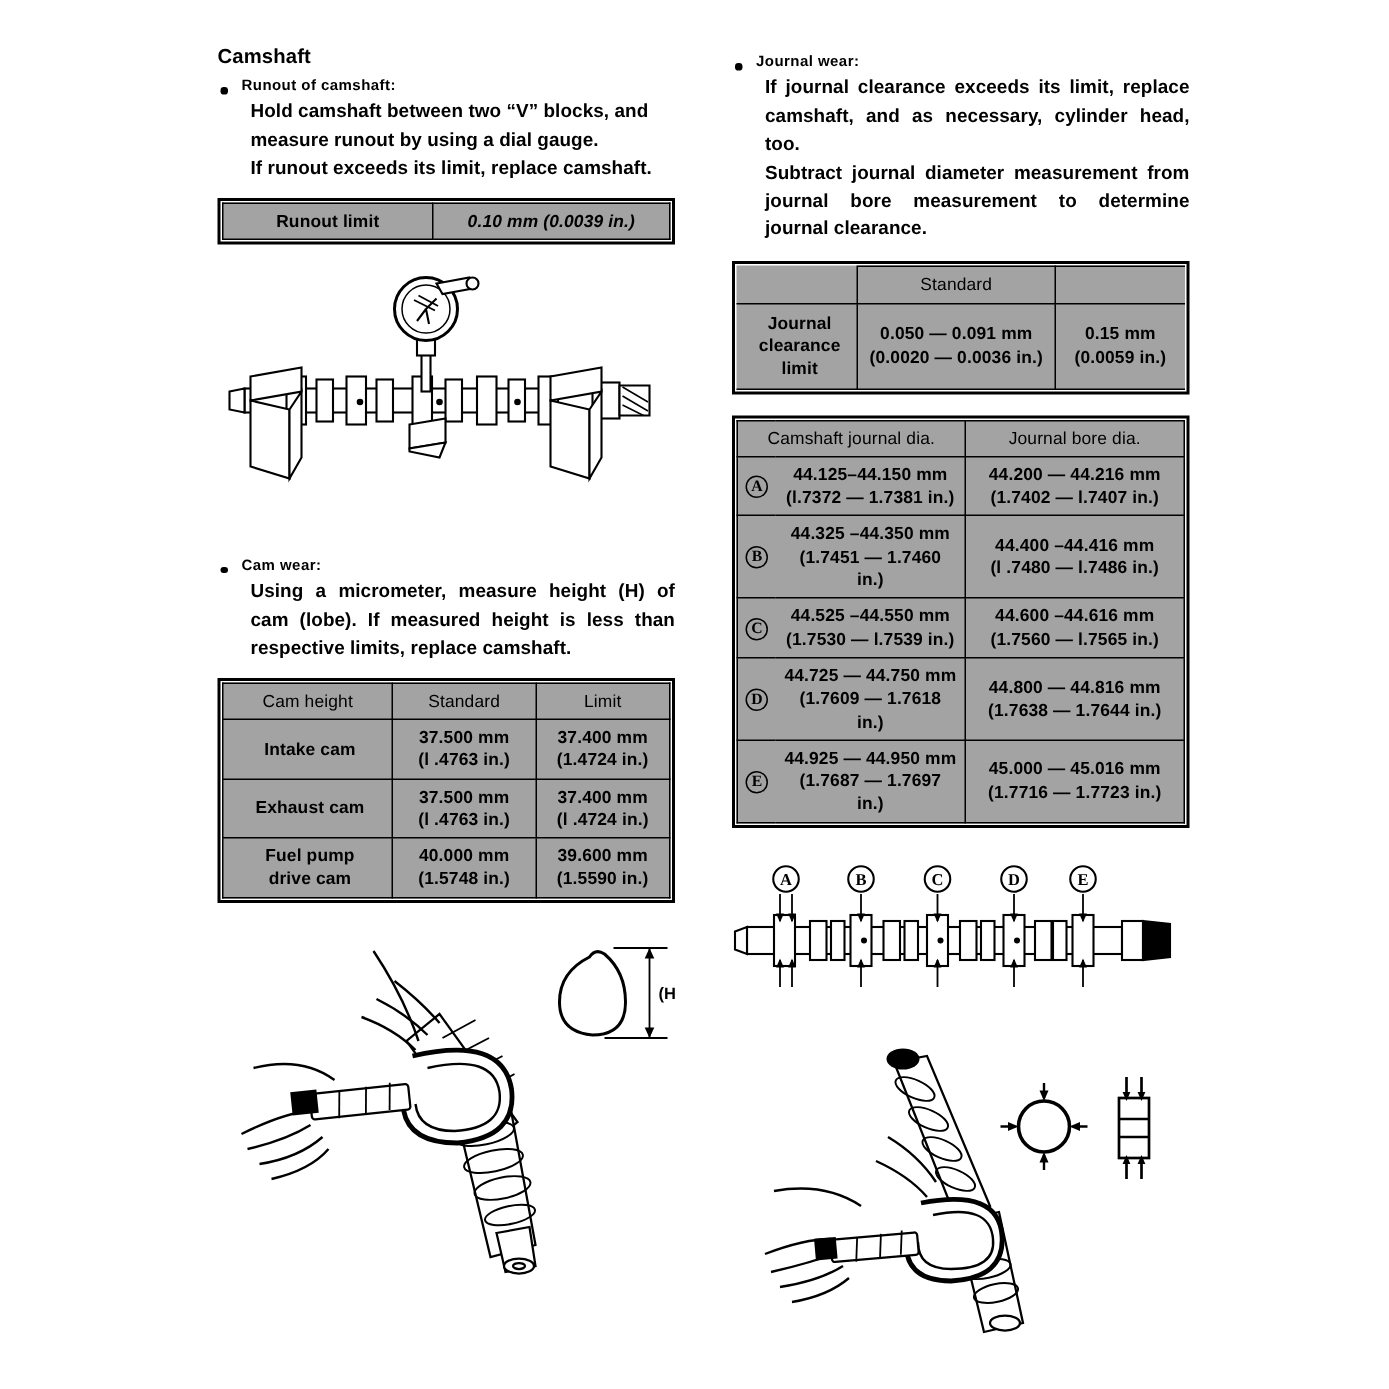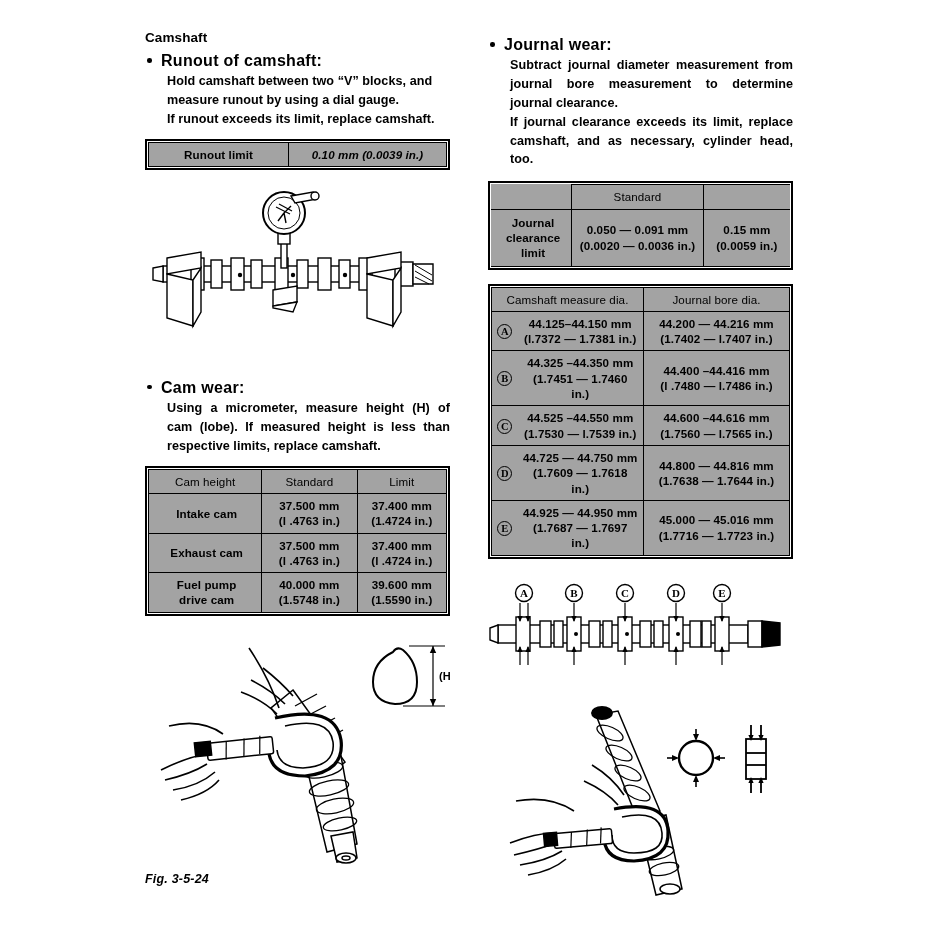--- a/index.html
+++ b/index.html
@@ -43,21 +43,21 @@
   .bullet-dot {
     position: absolute;
     left: 2px;
     top: 6px;
     width: 4.5px;
     height: 4.5px;
     background: #000;
     border-radius: 50%;
   }
   .bullet-head {
-    font-size: 16px;
+    font-size: 10px;
     font-weight: bold;
     letter-spacing: .3px;
     margin-bottom: 2px;
   }
   .body-text {
     font-size: 12.6px;
     font-weight: bold;
     line-height: 1.50;
     letter-spacing: .05px;
     text-align: justify;
@@ -322,31 +322,30 @@
             <line x1="258" y1="76" x2="300" y2="76"></line>
             <line x1="288" y1="16" x2="288" y2="76"></line>
           </g>
           <path d="M288 16 l-3.2 7 h6.4 Z" fill="#000" stroke="none"></path>
           <path d="M288 76 l-3.2 -7 h6.4 Z" fill="#000" stroke="none"></path>
         </g>
         <text x="294" y="50" font-family="Liberation Sans, sans-serif" font-size="11" font-weight="bold">(H)</text>
       </svg>
     </div>
 
-    <div class="fig-caption" style="margin-top:2px;">Fig.  3-5-24</div>
   </div>
 
   <div class="col col-right">
 
     <div class="bullet-block" style="margin-top:6px;">
       <span class="bullet-dot"></span>
       <div class="bullet-head">Journal  wear:</div>
       <div class="body-text">
+        <p>If journal clearance exceeds its limit, replace camshaft, and as necessary, cylinder head, too.</p>
         <p>Subtract journal diameter measurement from journal bore measurement to determine journal clearance.</p>
-        <p>If journal clearance exceeds its limit, replace camshaft, and as necessary, cylinder head, too.</p>
       </div>
     </div>
 
     <div class="tbl-outer" style="margin-top:12px;">
       <table class="spec clearance">
         <thead>
           <tr>
             <th style="width:27%; border-top:none; border-left:none;"></th>
             <th style="width:44%;">Standard</th>
             <th class="faint-div" style="width:29%; border-right:none;"></th>
@@ -367,21 +366,21 @@
             </td>
           </tr>
         </tbody>
       </table>
     </div>
 
     <div class="tbl-outer" style="margin-top:14px;">
       <table class="spec">
         <thead>
           <tr>
-            <th colspan="2" style="width:51%;">Camshaft  measure  dia.</th>
+            <th colspan="2" style="width:51%;">Camshaft  journal  dia.</th>
             <th style="width:49%;">Journal  bore  dia.</th>
           </tr>
         </thead>
         <tbody>
           <tr>
             <td class="mark-cell" style="border-right:none;">
               <span class="mark">A</span>
             </td>
             <td style="border-left:none;">
               <div>44.125–44.150 mm</div>

